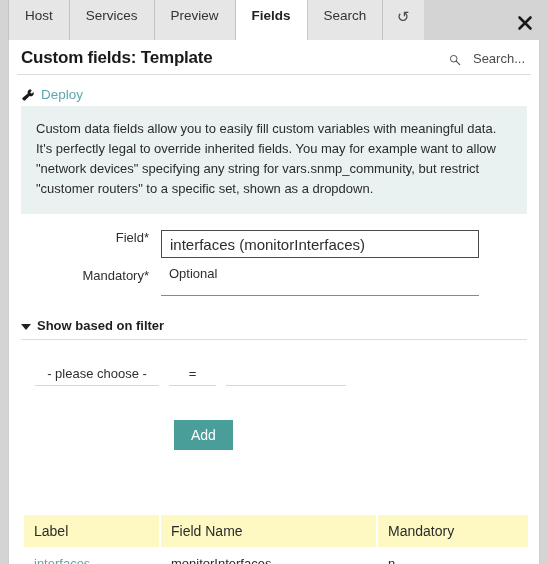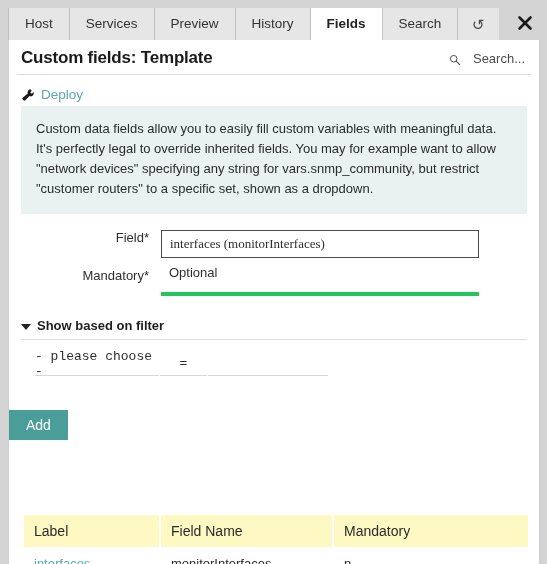--- a/index.html
+++ b/index.html
@@ -36,21 +36,21 @@
   }
   .tabs {
     position: absolute;
     left: 8px;
     top: 8px;
     display: flex;
     align-items: flex-end;
     height: 32px;
   }
   .tab {
-    height: 32px;
+    height: 40px;
     line-height: 32px;
     padding: 0 16px;
     background: #e6e6e6;
     border-right: 1px solid #c2c2c2;
     color: #333333;
     font-size: 13.5px;
     box-sizing: border-box;
     white-space: nowrap;
     cursor: pointer;
   }
@@ -185,32 +185,32 @@
     padding-right: 12px;
     font-size: 13px;
     color: #2e2e2e;
     box-sizing: border-box;
   }
   .text-input {
     width: 318px;
     height: 28px;
     border: 1px solid #4a4a4a;
     background: #ffffff;
-    font-family: Liberation Serif, serif;
-    font-size: 13px;
+    font-family: Liberation Sans, sans-serif;
+    font-size: 15px;
     color: #2e2e2e;
     padding: 0 8px;
     box-sizing: border-box;
     outline: none;
   }
   .select-underline {
     width: 318px;
     height: 28px;
     border: none;
-    border-bottom: 4px solid #22c55e;
+    border-bottom: 1px solid #22c55e;
     background: #ffffff;
     font-family: "Liberation Sans", sans-serif;
     font-size: 13px;
     color: #2e2e2e;
     padding: 0 8px 16px 8px;
     box-sizing: border-box;
     display: flex;
     align-items: center;
     cursor: pointer;
   }
@@ -235,43 +235,43 @@
     height: 0;
     border-left: 5px solid transparent;
     border-right: 5px solid transparent;
     border-top: 6px solid #222222;
     position: relative;
     top: 1px;
   }
   .filter-row {
     display: flex;
     align-items: flex-end;
-    gap: 1px;
-    margin-top: 12px;
+    gap: 10px;
+    margin-top: 22px;
     padding-left: 14px;
-    font-family: Liberation Mono, monospace;
   }
   .filter-cell {
     border-bottom: 1px solid #d8d8d8;
     height: 24px;
     display: flex;
     align-items: center;
     justify-content: center;
     font-size: 13px;
     color: #2e2e2e;
     cursor: pointer;
     box-sizing: border-box;
   }
   .filter-cell.col-a { width: 124px; }
   .filter-cell.col-b { width: 47px; }
   .filter-cell.col-c { width: 120px; }
 
   
   .button-row {
     margin-top: 34px;
+    padding-left: 165px;
   }
   .add-button {
     background: #4a9e99;
     color: #ffffff;
     border: none;
     font-family: "Liberation Sans", sans-serif;
     font-size: 14px;
     padding: 7px 17px;
     cursor: pointer;
   }
@@ -302,34 +302,33 @@
     color: #2b2b2b;
     background: #ffffff;
     box-sizing: border-box;
   }
   .fields-table td.link-cell a {
     color: #5aa8ae;
     text-decoration: none;
     cursor: pointer;
   }
   .col-label { width: 135px; }
-  .col-fieldname { width: 171px; }
+  .col-fieldname { width: 215px; }
   .col-mandatory { width: auto; }
 </style>
 </head>
 <body>
 
 <div class="window">
 
   <div class="tabbar">
     <div class="tabs">
       <div class="tab">Host</div>
       <div class="tab">Services</div>
       <div class="tab">Preview</div>
-      <div class="tab">History</div>
       <div class="tab active">Fields</div>
       <div class="tab">Search</div>
       <div class="tab refresh">
         <span class="refresh-glyph">↻</span>
       </div>
     </div>
     <div class="close-btn">
       <svg viewBox="0 0 20 20" width="20" height="20">
         <path d="M4.5 4.5 L15.5 15.5 M15.5 4.5 L4.5 15.5" stroke="#1a1a1a" stroke-width="2.6" stroke-linecap="round"></path>
       </svg>

